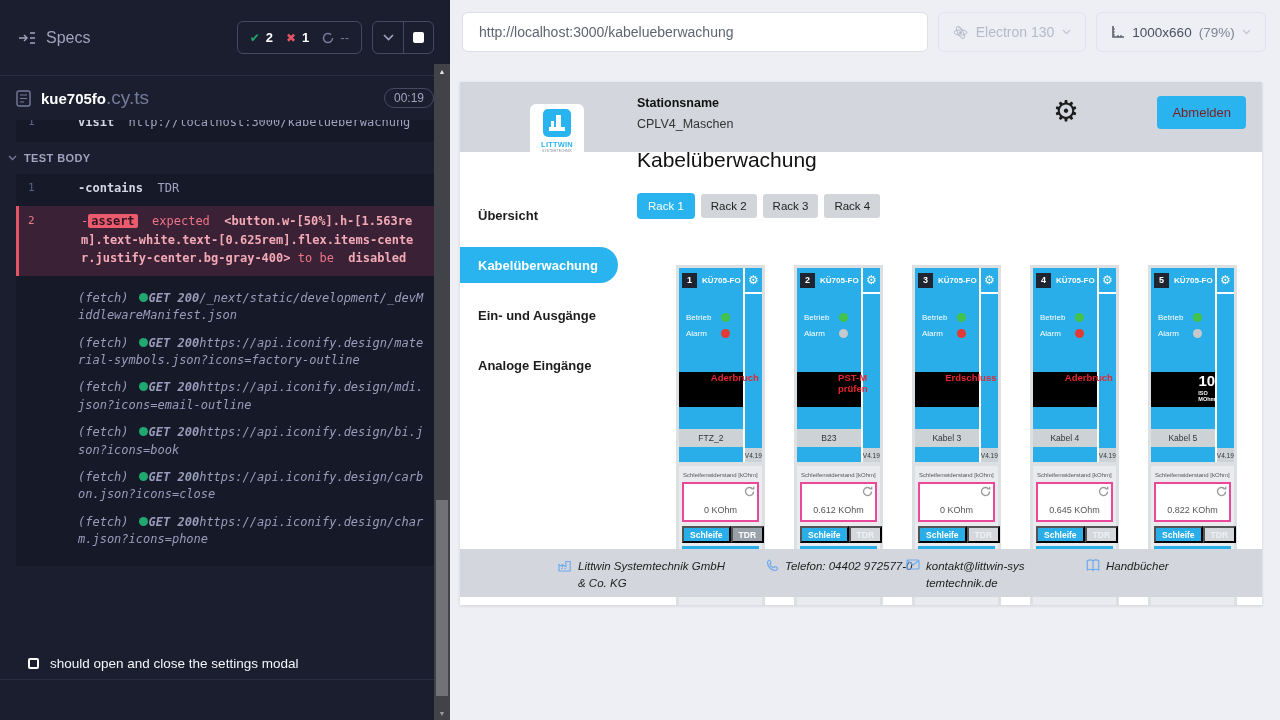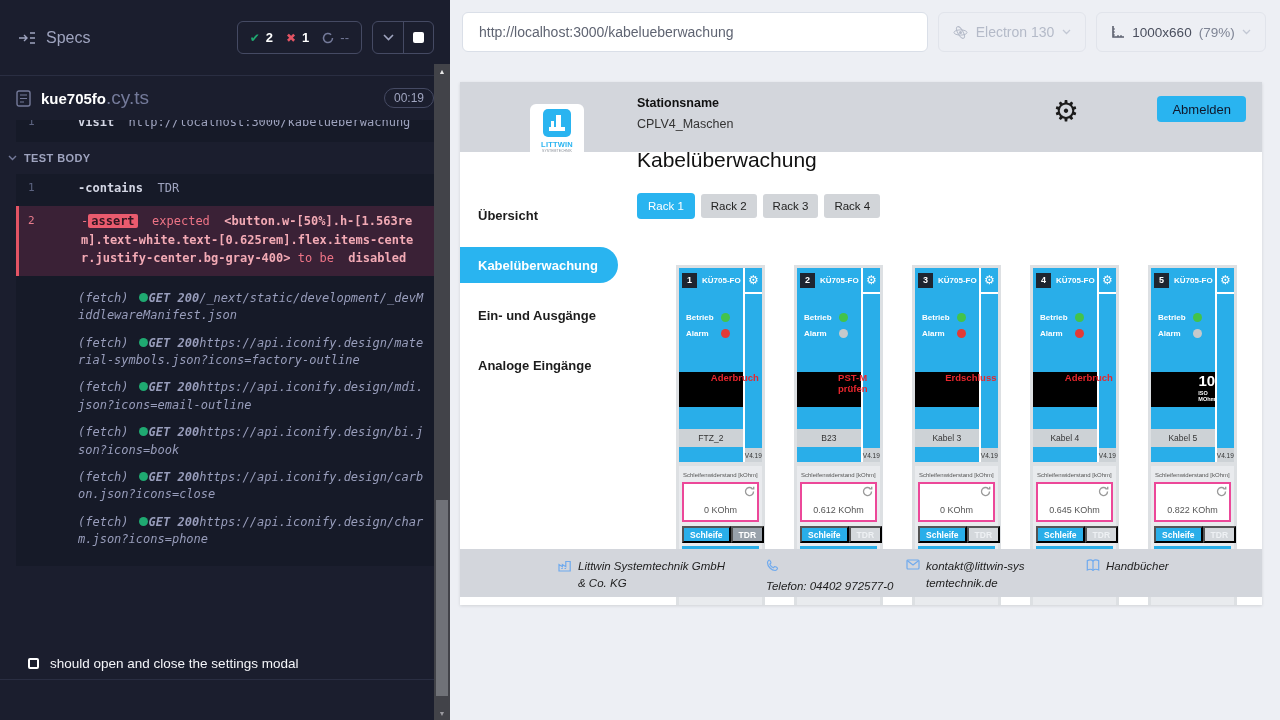--- a/index.html
+++ b/index.html
@@ -85,42 +85,42 @@
   .logo-glyph { width:28px; height:28px; background:#29b4f0; border-radius:5px; position:relative; }
   .logo-bar1 { position:absolute; left:6px; bottom:6px; width:16px; height:4px; background:#fff; }
   .logo-bar2 { position:absolute; left:13px; bottom:10px; width:5px; height:12px; background:#fff; }
   .logo-bar3 { position:absolute; left:8px; bottom:10px; width:3px; height:6px; background:#fff; }
   .logo-text1 { color:#29b4f0; font-weight:bold; font-size:7.5px; margin-top:3px; letter-spacing:.2px; }
   .logo-text2 { color:#8a9099; font-size:3.5px; }
   .station { position:absolute; left:177px; top:14px; }
   .station-label { font-weight:bold; font-size:12.5px; color:#111; }
   .station-name { font-size:12.5px; color:#333; margin-top:7px; }
   .header-gear { position:absolute; left:593px; top:15px; font-size:29px; color:#1b1b1b; cursor:pointer; line-height:1; }
-  .logout-btn { position:absolute; right:16px; top:14px; height:26px; background:#29b4f0; color:#0f172a; font-size:13px; border:none; border-radius:4px; padding:0 15px; cursor:pointer; font-family:"Liberation Sans",sans-serif; }
+  .logout-btn { position:absolute; right:16px; top:14px; height:33px; background:#29b4f0; color:#7f1d1d; font-size:13px; border:none; border-radius:4px; padding:0 15px; cursor:pointer; font-family:"Liberation Sans",sans-serif; }
 
   .app-sidebar { position:absolute; left:0; top:70px; width:168px; height:453px; background:#ffffff; z-index:3; }
   .nav-item { height:36px; display:flex; align-items:center; padding-left:18px; font-size:13px; font-weight:bold; color:#1c1c1c; cursor:pointer; margin-top:14px; }
   .nav-item.active { background:#29b4f0; color:#ffffff; width:158px; border-radius:0 18px 18px 0; }
   .nav-item:first-child { margin-top:45px; }
 
   .page-title { position:absolute; left:177px; top:66px; font-size:21px; color:#111; z-index:2; }
   .rack-tabs { position:absolute; left:177px; top:112px; display:flex; gap:6px; z-index:2; }
   .rack-tab { height:24px; padding:0 10px; display:flex; align-items:center; font-size:11.5px; color:#222; background:#d2d5d9; border-radius:3px; cursor:pointer; }
   .rack-tab.active { background:#29b4f0; color:#fff; border-radius:4px; height:26px; margin-top:-1px; padding:0 11px; }
 
   .cards-row { position:absolute; left:216px; top:183px; display:flex; gap:29px; z-index:1; }
   .card { width:89px; background:#dde0e3; padding:3px; }
   .card-top { height:194px; background:#29aee9; display:flex; }
   .card-main { flex:1; position:relative; }
   .card-head { height:24px; display:flex; align-items:center; padding:3px 2px 3px 3px; }
   .card-num { width:15px; height:15px; background:#1e2530; color:#fff; font-size:9px; font-weight:bold; display:flex; align-items:center; justify-content:center; flex-shrink:0; }
   .card-model { color:#fff; font-weight:bold; font-size:8px; margin-left:5px; white-space:nowrap; }
   .led-rows { margin-top:17px; padding-left:7px; }
   .led-row { display:flex; align-items:center; gap:6px; height:16px; }
-  .led-label { color:#fff; font-weight:bold; font-size:8px; width:29px; }
+  .led-label { color:#fff; font-weight:normal; font-size:8px; width:29px; }
   .led-dot { width:9px; height:9px; border-radius:50%; }
   .led-dot.green { background:#43c34a; }
   .led-red .led-dot.alarm { background:#e33a36; }
   .led-gray .led-dot.alarm { background:#c7c9cb; }
   .display { position:absolute; left:0; right:0; top:104px; height:35px; background:#000; display:flex; flex-direction:column; align-items:center; justify-content:flex-start;padding-left:48px; }
   .disp-main { font-weight:bold; }
   .disp-alarm .disp-main { color:#e8262d; font-size:9.5px; }
   .disp-value .disp-main { color:#ffffff; font-size:15px; }
   .disp-sub { color:#fff; font-weight:bold; font-size:5.5px; margin-top:1px; }
   .label-strip { position:absolute; left:0; right:0; top:161px; height:18px; background:#cdd2d6; display:flex; align-items:center; justify-content:center; font-size:8.5px; color:#333; }
@@ -137,21 +137,21 @@
   .card-btn { flex:1; display:flex; align-items:center; justify-content:center; font-size:8.5px; font-weight:bold; color:#fff; cursor:pointer; }
   .btn-loop { background:#29aee9; }
   .tdr-on .btn-tdr { background:#99a2ab; }
   .tdr-off .btn-tdr { background:#d4d8dc; color:#eef1f4; }
   .blue-strip { margin-top:3px; height:26px; background:#29aee9; }
 
   .app-footer { position:absolute; left:0; top:467px; width:802px; height:48px; background:#d3d6dc; z-index:5;font-style:italic; }
   .foot-col { position:absolute; top:9px; display:flex; gap:6px; font-size:11.5px; color:#1d1d1d; line-height:1.45; }
   .foot-icon { color:#6faaee; flex-shrink:0; margin-top:1px; display:flex; }
   .fc1 { left:98px; } .fc1 .foot-text { width:152px; }
-  .fc2 { left:306px;flex-direction:column; } .fc2 .foot-text { width:128px; word-break:break-all; }
+  .fc2 { left:306px; } .fc2 .foot-text { width:128px; word-break:break-all; }
   .fc3 { left:446px; } .fc3 .foot-text { width:100px; word-break:break-all; }
   .fc4 { left:626px; }
 </style>
 </head>
 <body>
 
 <div id="cy-panel">
   <div class="cy-header">
     <span class="specs-icon">
       <svg width="18" height="14" viewBox="0 0 18 14">

